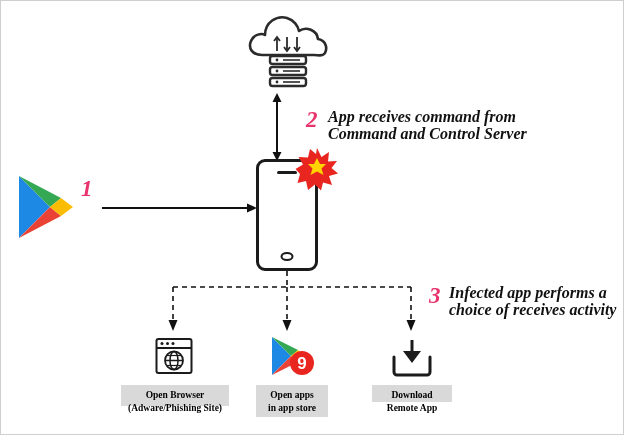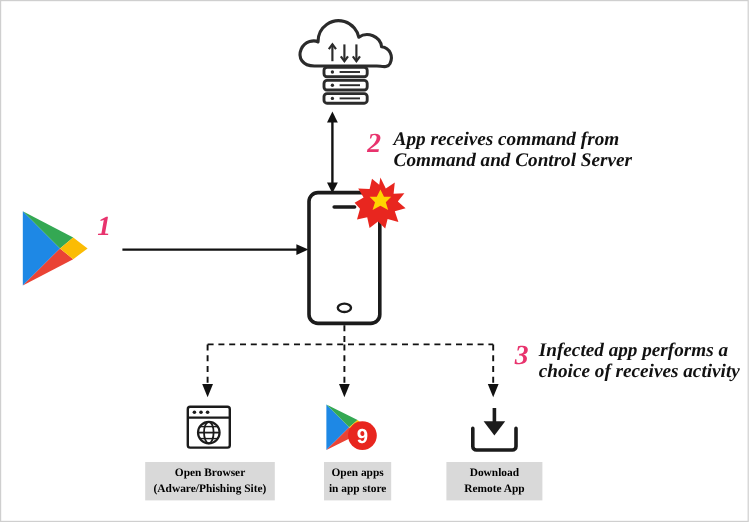--- a/index.html
+++ b/index.html
@@ -207,41 +207,41 @@
       <circle cx="7" cy="6.5" r="1.5" fill="#1b1b1b"></circle>
       <circle cx="12.5" cy="6.5" r="1.5" fill="#1b1b1b"></circle>
       <circle cx="18" cy="6.5" r="1.5" fill="#1b1b1b"></circle>
       <circle cx="19" cy="23.5" r="9" fill="none" stroke="#1b1b1b" stroke-width="1.8"></circle>
       <ellipse cx="19" cy="23.5" rx="4" ry="9" fill="none" stroke="#1b1b1b" stroke-width="1.5"></ellipse>
       <line x1="10" y1="23.5" x2="28" y2="23.5" stroke="#1b1b1b" stroke-width="1.5"></line>
       <line x1="11.5" y1="18.5" x2="26.5" y2="18.5" stroke="#1b1b1b" stroke-width="1.2"></line>
       <line x1="11.5" y1="28.5" x2="26.5" y2="28.5" stroke="#1b1b1b" stroke-width="1.2"></line>
     </svg>
   </div>
-  <div class="abs bottom-label" style="left:120px; top:384px; width:108px; height:32px;">Open Browser
+  <div class="abs bottom-label" style="left:120px; top:384px; width:108px; height:21px;">Open Browser
 (Adware/Phishing Site)</div>
 
   <div class="abs" style="left:268px; top:334px; width:46px; height:42px;">
     <svg width="46" height="42" viewBox="0 0 46 42">
 
       <path d="M3,2 L3,40 L22,21 Z" fill="#1e88e5"></path>
       <path d="M3,2 L29,15 L22,21 Z" fill="#34a853"></path>
       <path d="M3,40 L29,27 L22,21 Z" fill="#ea4335"></path>
       <path d="M29,15 L36,21 L29,27 L22,21 Z" fill="#fbbc04"></path>
 
       <circle cx="33" cy="28" r="12" fill="#e8261f"></circle>
       <text x="33" y="34" font-family="Liberation Sans, sans-serif" font-size="17" font-weight="bold" fill="#ffffff" text-anchor="middle">9</text>
     </svg>
   </div>
-  <div class="abs bottom-label" style="left:269px; top:384px; width:56px; height:32px;">Open apps
+  <div class="abs bottom-label" style="left:255px; top:384px; width:72px; height:32px;">Open apps
 in app  store</div>
 
   <div class="abs" style="left:391px; top:338px; width:40px; height:38px;">
     <svg width="40" height="38" viewBox="0 0 40 38">
       <line x1="20" y1="1" x2="20" y2="17" stroke="#1b1b1b" stroke-width="3"></line>
       <polygon points="20,24 11,12 29,12" fill="#1b1b1b"></polygon>
       <path d="M2,18 L2,33 a3,3 0 0 0 3,3 L35,36 a3,3 0 0 0 3,-3 L38,18" fill="none" stroke="#1b1b1b" stroke-width="3" stroke-linecap="round"></path>
     </svg>
   </div>
-  <div class="abs bottom-label" style="left:371px; top:384px; width:80px; height:32px;">Download
+  <div class="abs bottom-label" style="left:371px; top:384px; width:80px; height:17px;">Download
 Remote App</div>
 
 </div>
 
 </body></html>

